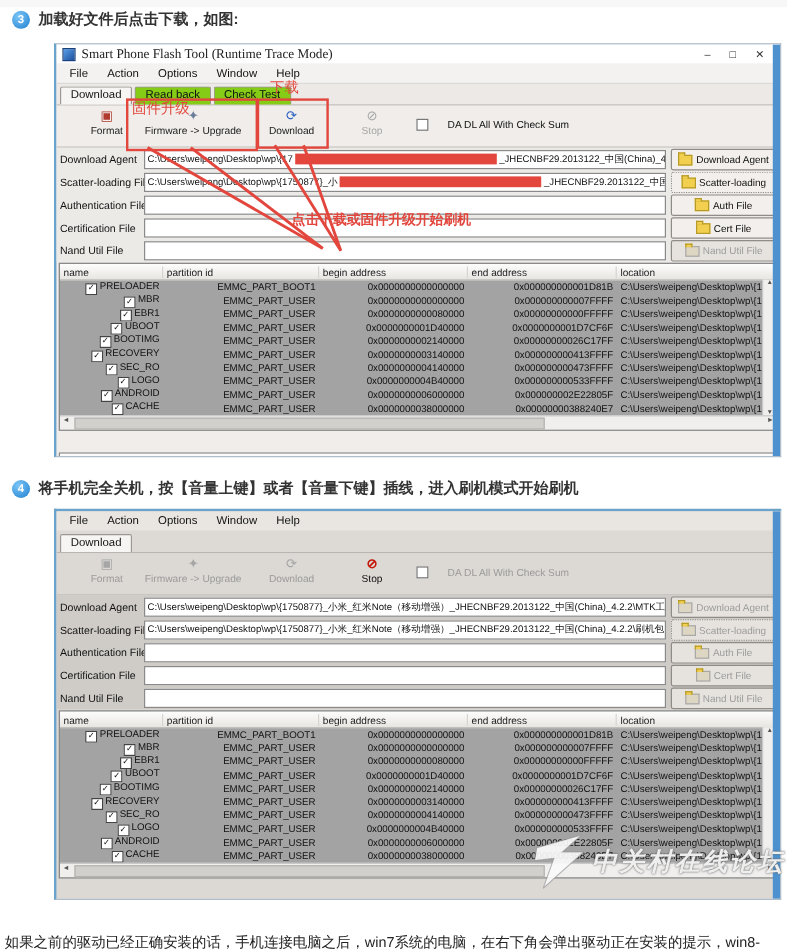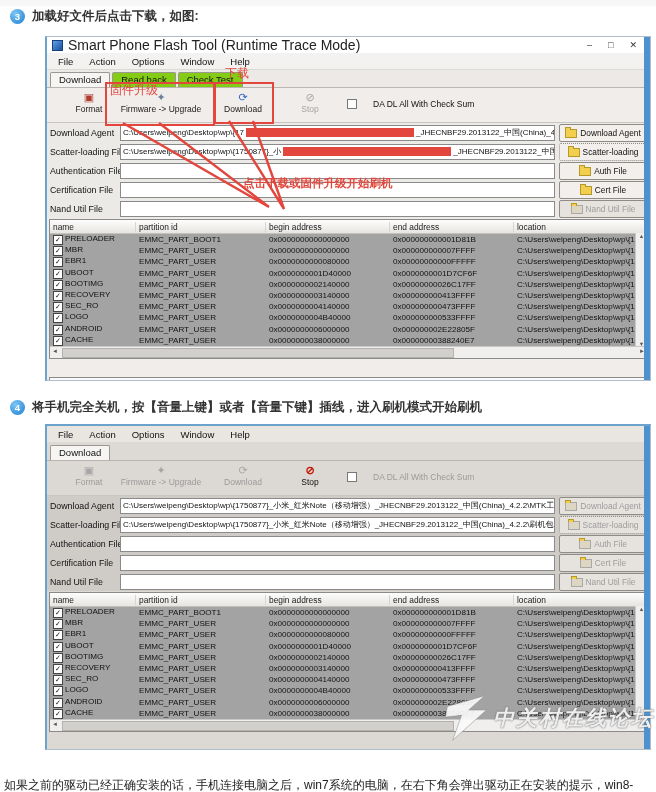--- a/index.html
+++ b/index.html
@@ -14,21 +14,21 @@
          color:#fff;font-size:9.5px;font-weight:bold;display:flex;align-items:center;justify-content:center;}
   
   .window{position:absolute;left:45px;width:606px;box-sizing:border-box;overflow:hidden;
           background:#f0edea;border:1px solid #aebecd;border-left:2px solid #6aa3cc;
           font-size:10px;color:#111;display:flex;flex-direction:column;}
   .w1{top:36px;height:345px;}
   .w2{top:424px;height:326px;border-top:2px solid #6aa3cc;background:#dcd9d5;}
   .bluestrip{position:absolute;right:0;top:0;bottom:0;width:6px;background:#4d92cf;}
   .titlebar{height:16px;flex:none;background:#fff;display:flex;align-items:center;gap:5px;padding:0 5px;}
   .appicon{width:9px;height:9px;flex:none;background:linear-gradient(135deg,#5aa0e8,#1d4f9c);border:1px solid #16407e;}
-  .title{font-size:14px;color:#222;flex:1;white-space:nowrap;overflow:hidden;}
+  .title{font-size:11px;color:#222;flex:1;white-space:nowrap;overflow:hidden;font-family:Liberation Serif, serif;}
   .controls{display:flex;gap:16px;margin-right:8px;}
   .wc{font-size:9px;color:#333;cursor:default;}
   .menubar{height:16px;flex:none;display:flex;align-items:center;background:#f4f2f0;
            border-bottom:1px solid #dcdad7;padding-left:3px;}
   .w2 .menubar{background:#e9e6e2;}
   .menu-item{padding:0 8px;font-size:9.5px;}
   .tabsrow{height:17px;flex:none;display:flex;align-items:flex-end;background:#ece9e6;
            padding-left:3px;border-bottom:1px solid #b9b6b2;}
   .w2 .tabsrow{background:#ddd9d5;}
   .tab{padding:1px 8px 2px;border:1px solid #9b9894;border-bottom:none;background:#84cc16;
@@ -59,21 +59,21 @@
   .folder{width:10px;height:7px;flex:none;background:#f2cf4e;border:1px solid #b59a28;position:relative;margin-top:2px;}
   .folder::before{content:"";position:absolute;top:-3px;left:-1px;width:4px;height:2px;background:#f2cf4e;border:1px solid #b59a28;border-bottom:none;}
   .fbtn.disabled .folder,.w2 .folder{background:#dcd6c2;border-color:#a8a8a8;}
   
   .ptable{flex:none;background:#a3a3a3;border:1px solid #8a8a8a;margin:1px 2px 16px;position:relative;}
   .thead{display:flex;height:13px;align-items:center;background:linear-gradient(#fdfdfd,#e7e5e1);
          border-bottom:1px solid #c5c2be;font-size:8.4px;color:#222;}
   .th{padding:0 3px;border-right:1px solid #d8d5d1;overflow:hidden;white-space:nowrap;flex:none;box-sizing:border-box;}
   .c0{width:86px;} .c1{width:130px;} .c2{width:124px;} .c3{width:124px;} .c4{flex:1;border-right:none;}
   .tbody{height:112px;overflow:hidden;}
-  .trow{display:flex;height:11.2px;align-items:center;font-size:8.1px;}
+  .trow{display:flex;height:11.2px;align-items:center;font-size:8.1px;text-align:right;}
   .tc{padding:0 3px;overflow:hidden;white-space:nowrap;flex:none;box-sizing:border-box;}
   .cb{display:inline-block;width:8px;height:8px;border:1px solid #444;background:#fff;font-size:7px;
       line-height:8px;text-align:center;margin-right:2px;vertical-align:-1px;}
   .cb::before{content:"✓";}
   .vsb{position:absolute;right:0;top:13px;bottom:11px;width:11px;background:#f0efee;border-left:1px solid #c8c8c8;
        display:flex;flex-direction:column;justify-content:space-between;align-items:center;font-size:5.5px;color:#555;}
   .hsb{height:11px;background:#f0efee;border-top:1px solid #c8c8c8;position:relative;font-size:6px;color:#555;}
   .hsb .sarr{position:absolute;top:1px;} .hsb .sarr.l{left:2px;} .hsb .sarr.r{right:2px;}
   .hthumb{position:absolute;left:12px;top:1px;height:8px;width:390px;background:#d2d0cd;border:1px solid #b5b2ae;}
   

